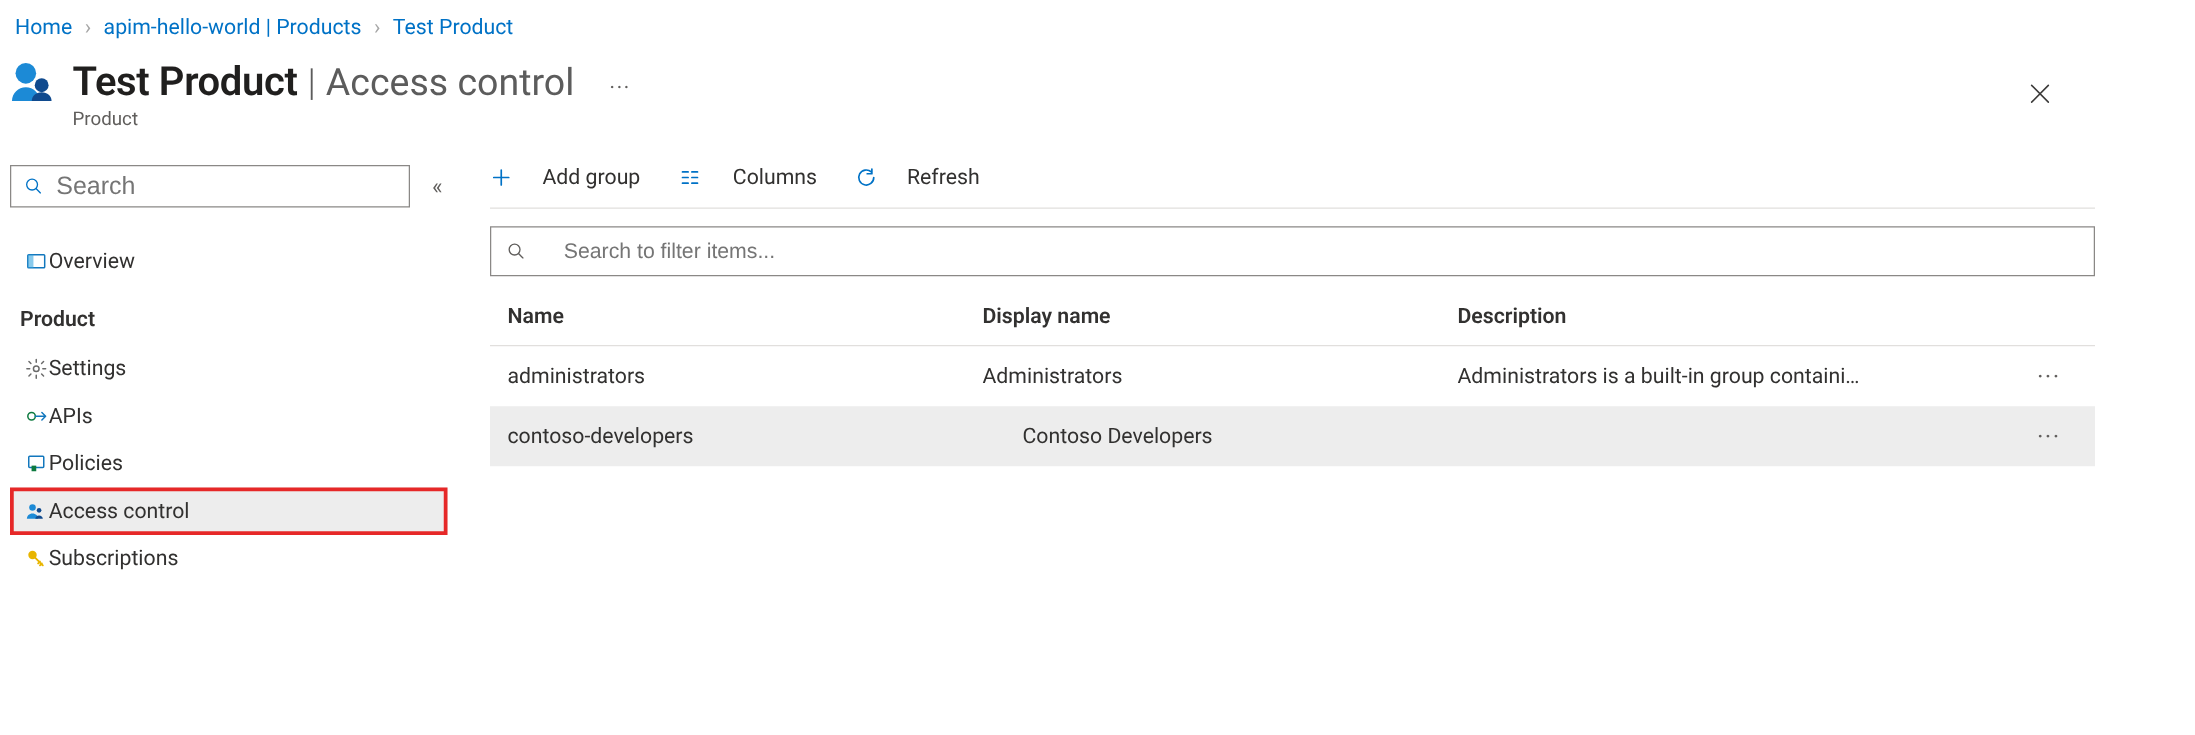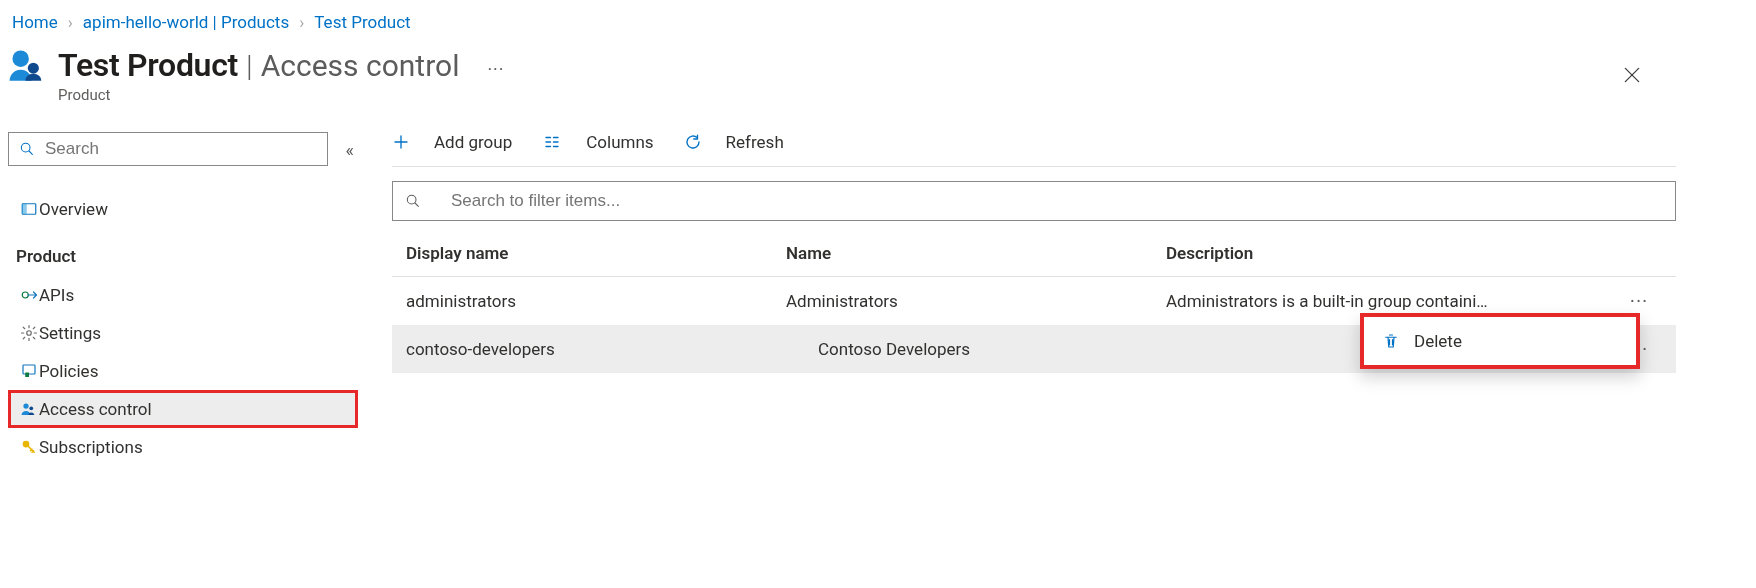--- a/index.html
+++ b/index.html
@@ -54,21 +54,21 @@
     flex: 1;
     display: flex;
     align-items: center;
     gap: 8px;
     border: 1px solid #8a8886;
     padding: 6px 10px;
     height: 34px;
     font-size: 16px;
     color: #605e5c;
   }
-  .side-search input { border: 0; outline: 0; font-size: 17px; flex: 1; background: transparent; }
+  .side-search input { border: 0; outline: 0; font-size: 20px; flex: 1; background: transparent; }
   .collapse-btn { color: #605e5c; cursor: pointer; font-size: 18px; padding: 4px; }
 
   
   .side-item {
     display: flex;
     align-items: center;
     gap: 0;
     padding: 9px 8px;
     font-size: 17px;
     cursor: pointer;
@@ -222,35 +222,35 @@
             </svg>
         </span>
         <span>Overview</span>
       </div>
 
       <div class="side-section">Product</div>
 
       <div class="side-item">
         <span class="icon">
           <svg viewBox="0 0 24 24" width="18" height="18">
+              <circle cx="12" cy="12" r="3" fill="none" stroke="#6b6b6b" stroke-width="1.6"></circle>
+              <path d="M12 2v3M12 19v3M4.2 4.2l2.1 2.1M17.7 17.7l2.1 2.1M2 12h3M19 12h3M4.2 19.8l2.1-2.1M17.7 6.3l2.1-2.1" stroke="#6b6b6b" stroke-width="1.6" stroke-linecap="round"></path>
+            </svg>
+        </span>
+        <span>Settings</span>
+      </div>
+
+      <div class="side-item">
+        <span class="icon">
+          <svg viewBox="0 0 24 24" width="18" height="18">
               <circle cx="7" cy="12" r="4" fill="none" stroke="#0d7a3f" stroke-width="1.6"></circle>
               <path d="M11 12h11M18 8l4 4-4 4" fill="none" stroke="#1277bd" stroke-width="1.6" stroke-linecap="round" stroke-linejoin="round"></path>
             </svg>
         </span>
         <span>APIs</span>
-      </div>
-
-      <div class="side-item">
-        <span class="icon">
-          <svg viewBox="0 0 24 24" width="18" height="18">
-              <circle cx="12" cy="12" r="3" fill="none" stroke="#6b6b6b" stroke-width="1.6"></circle>
-              <path d="M12 2v3M12 19v3M4.2 4.2l2.1 2.1M17.7 17.7l2.1 2.1M2 12h3M19 12h3M4.2 19.8l2.1-2.1M17.7 6.3l2.1-2.1" stroke="#6b6b6b" stroke-width="1.6" stroke-linecap="round"></path>
-            </svg>
-        </span>
-        <span>Settings</span>
       </div>
 
       <div class="side-item">
         <span class="icon">
           <svg viewBox="0 0 24 24" width="18" height="18">
               <rect x="4" y="4" width="16" height="12" rx="1" fill="none" stroke="#1277bd" stroke-width="1.6"></rect>
               <rect x="7" y="14" width="5" height="6" fill="#0d7a3f"></rect>
             </svg>
         </span>
         <span>Policies</span>
@@ -315,48 +315,38 @@
           <svg viewBox="0 0 24 24" width="16" height="16">
               <circle cx="10" cy="10" r="6.5" fill="none" stroke="#605e5c" stroke-width="1.6"></circle>
               <path d="M15 15l5 5" stroke="#605e5c" stroke-width="1.6" stroke-linecap="round"></path>
             </svg>
         </span>
         <input type="text" placeholder="Search to filter items..." style="">
       </div>
 
       <div class="table">
         <div class="thead">
+          <div class="th">Name</div>
           <div class="th">Display name</div>
-          <div class="th">Name</div>
           <div class="th">Description</div>
           <div class="th"></div>
         </div>
 
         <div class="trow">
           <div class="td">administrators</div>
           <div class="td">Administrators</div>
           <div class="td">Administrators is a built-in group containi…</div>
           <div class="row-more">···</div>
         </div>
 
         <div class="trow active">
           <div class="td">contoso-developers</div>
           <div class="td">Contoso Developers</div>
           <div class="td"></div>
           <div class="row-more">···</div>
         </div>
 
-        <div class="ctx-menu">
-          <div class="ctx-item">
-            <span class="ticon">
-              <svg viewBox="0 0 24 24" width="18" height="18">
-                  <path d="M5 7h14M10 4h4M8 7l1 13h6l1-13M10 10v7M14 10v7" fill="none" stroke="#0072c6" stroke-width="1.6" stroke-linecap="round" stroke-linejoin="round"></path>
-                </svg>
-            </span>
-            <span>Delete</span>
-          </div>
-        </div>
 
       </div>
 
     </main>
   </div>
 </div>
 
 </body></html>

